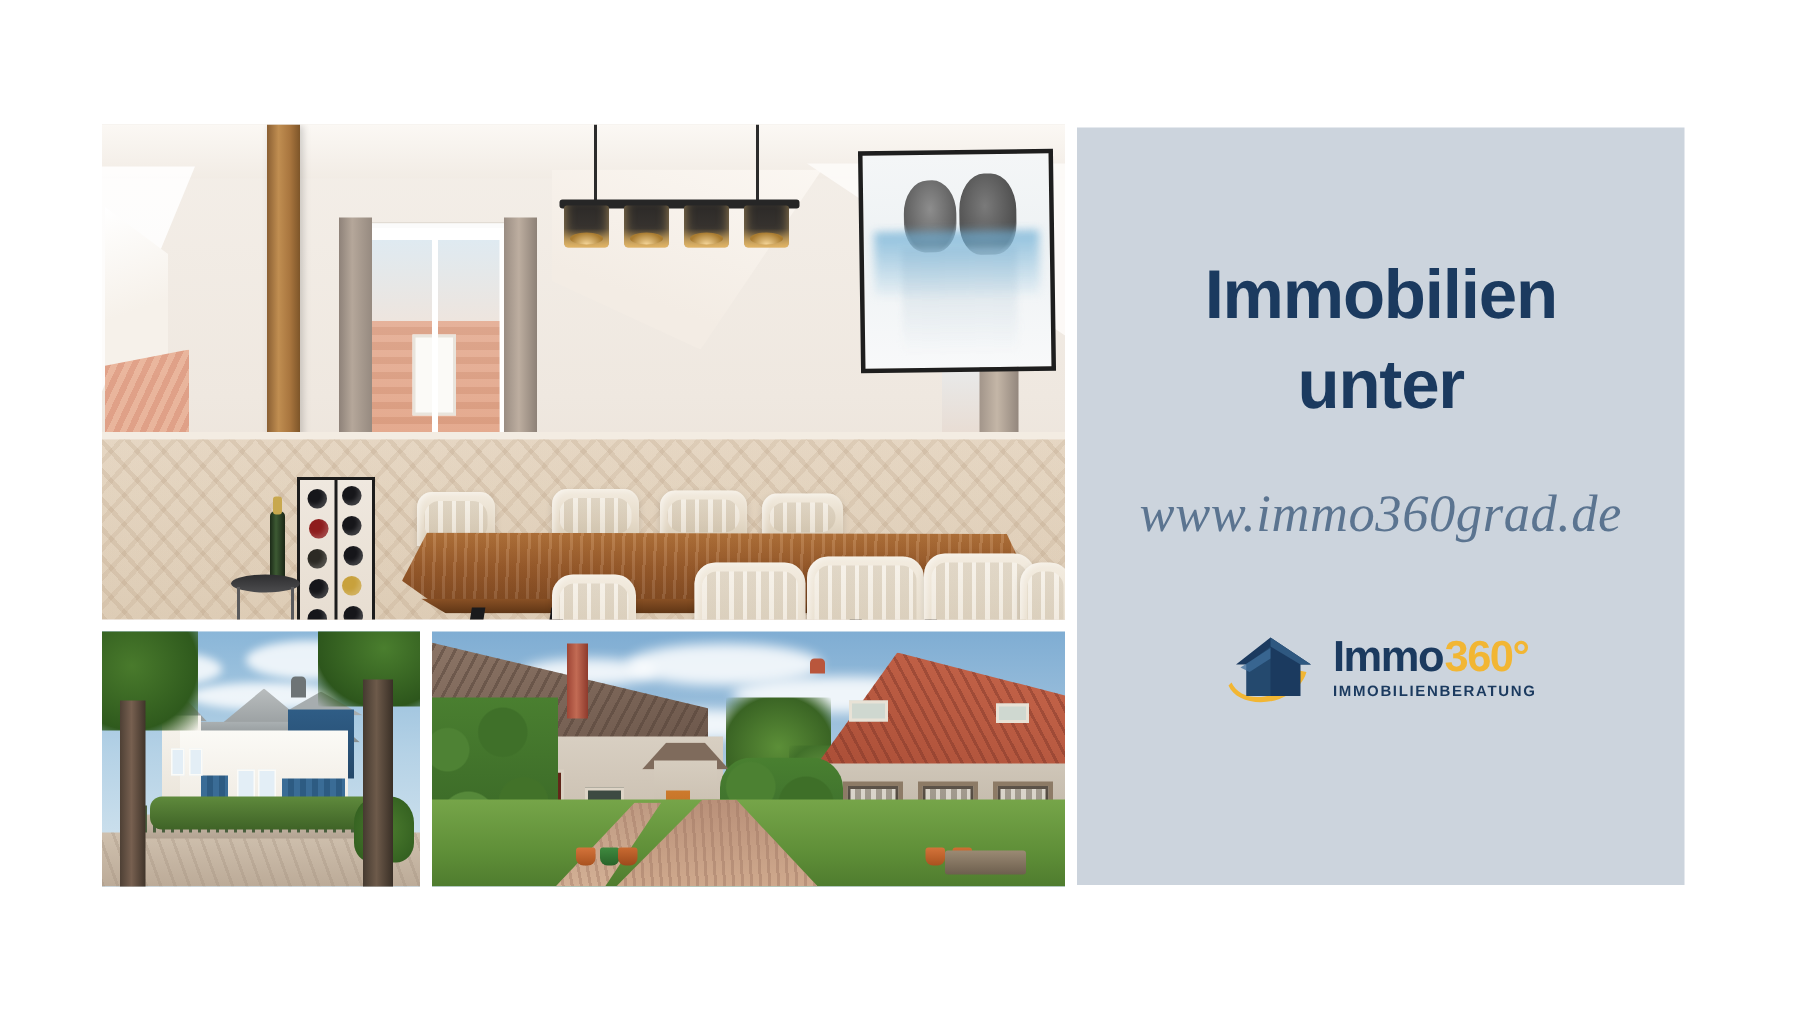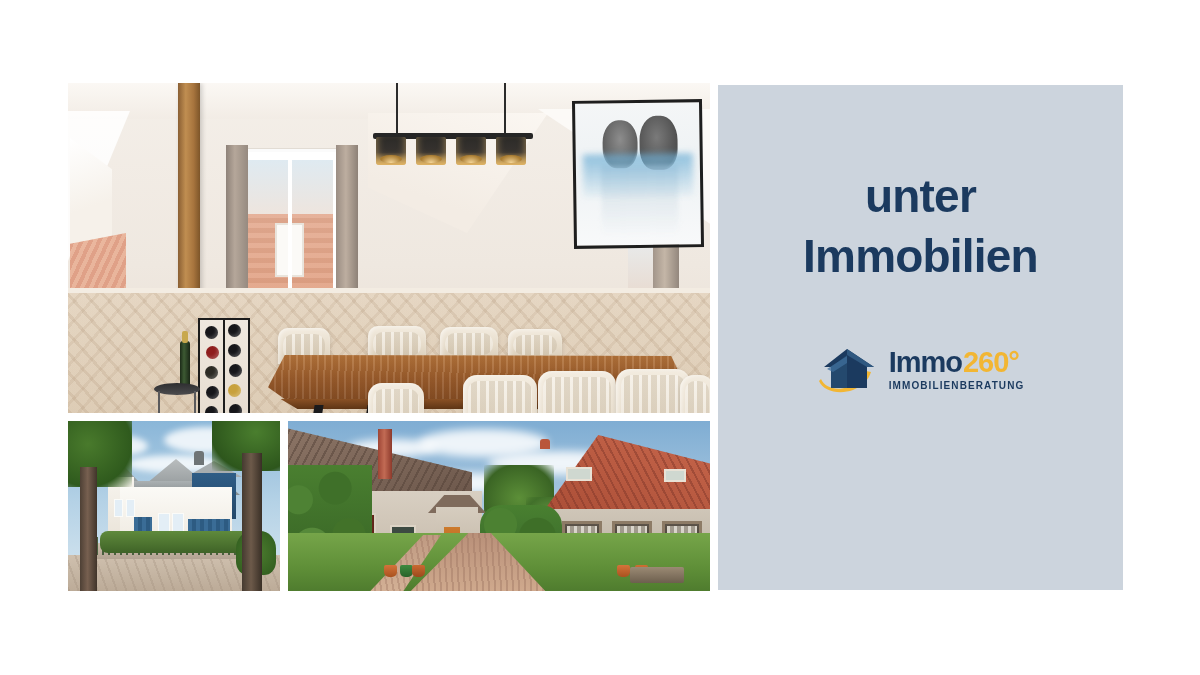--- a/index.html
+++ b/index.html
@@ -823,39 +823,40 @@
     <div class="c-pot p2"></div>
     <div class="c-pot p3"></div>
     <div class="c-pot p4"></div>
     <div class="c-pot p5"></div>
     <div class="c-bench"></div>
   </div>
 
   <div class="panel">
 
     <div class="headline">
+      <span class="line">Immobilien</span>
       <span class="line">unter</span>
-      <span class="line">Immobilien</span>
-    </div>
-
+    </div>
+
+    <div class="url">www.immo360grad.de</div>
 
     <div class="logo">
       <div class="logo-mark">
         <svg width="62" height="50" viewBox="0 0 62 50" xmlns="http://www.w3.org/2000/svg">
           <path d="M2 36 C6 46, 22 50, 36 45 C46 41, 52 34, 54 27 L49 26 C46 33, 40 39, 31 42 C20 46, 8 43, 4 34 Z" fill="#f2b633"></path>
           <path d="M30 4 L57 22 L50 22 L50 43 L14 43 L14 22 L7 22 Z" fill="#1b3a5f"></path>
           <path d="M30 4 L57 22 L50 22 L30 10 Z" fill="#2f5880"></path>
           <path d="M14 22 L30 10 L30 43 L14 43 Z" fill="#24496e"></path>
           <path d="M10 24 L30 11 L30 18 L16 27 Z" fill="#3f6f9c" opacity="0.75"></path>
         </svg>
       </div>
       <div class="logo-text">
         <div class="logo-row1">
           <span class="logo-immo">Immo</span>
-          <span class="logo-360">260°</span>
+          <span class="logo-360">360°</span>
         </div>
         <div class="logo-sub">IMMOBILIENBERATUNG</div>
       </div>
     </div>
 
   </div>
 
 </div>
 
 </body></html>

